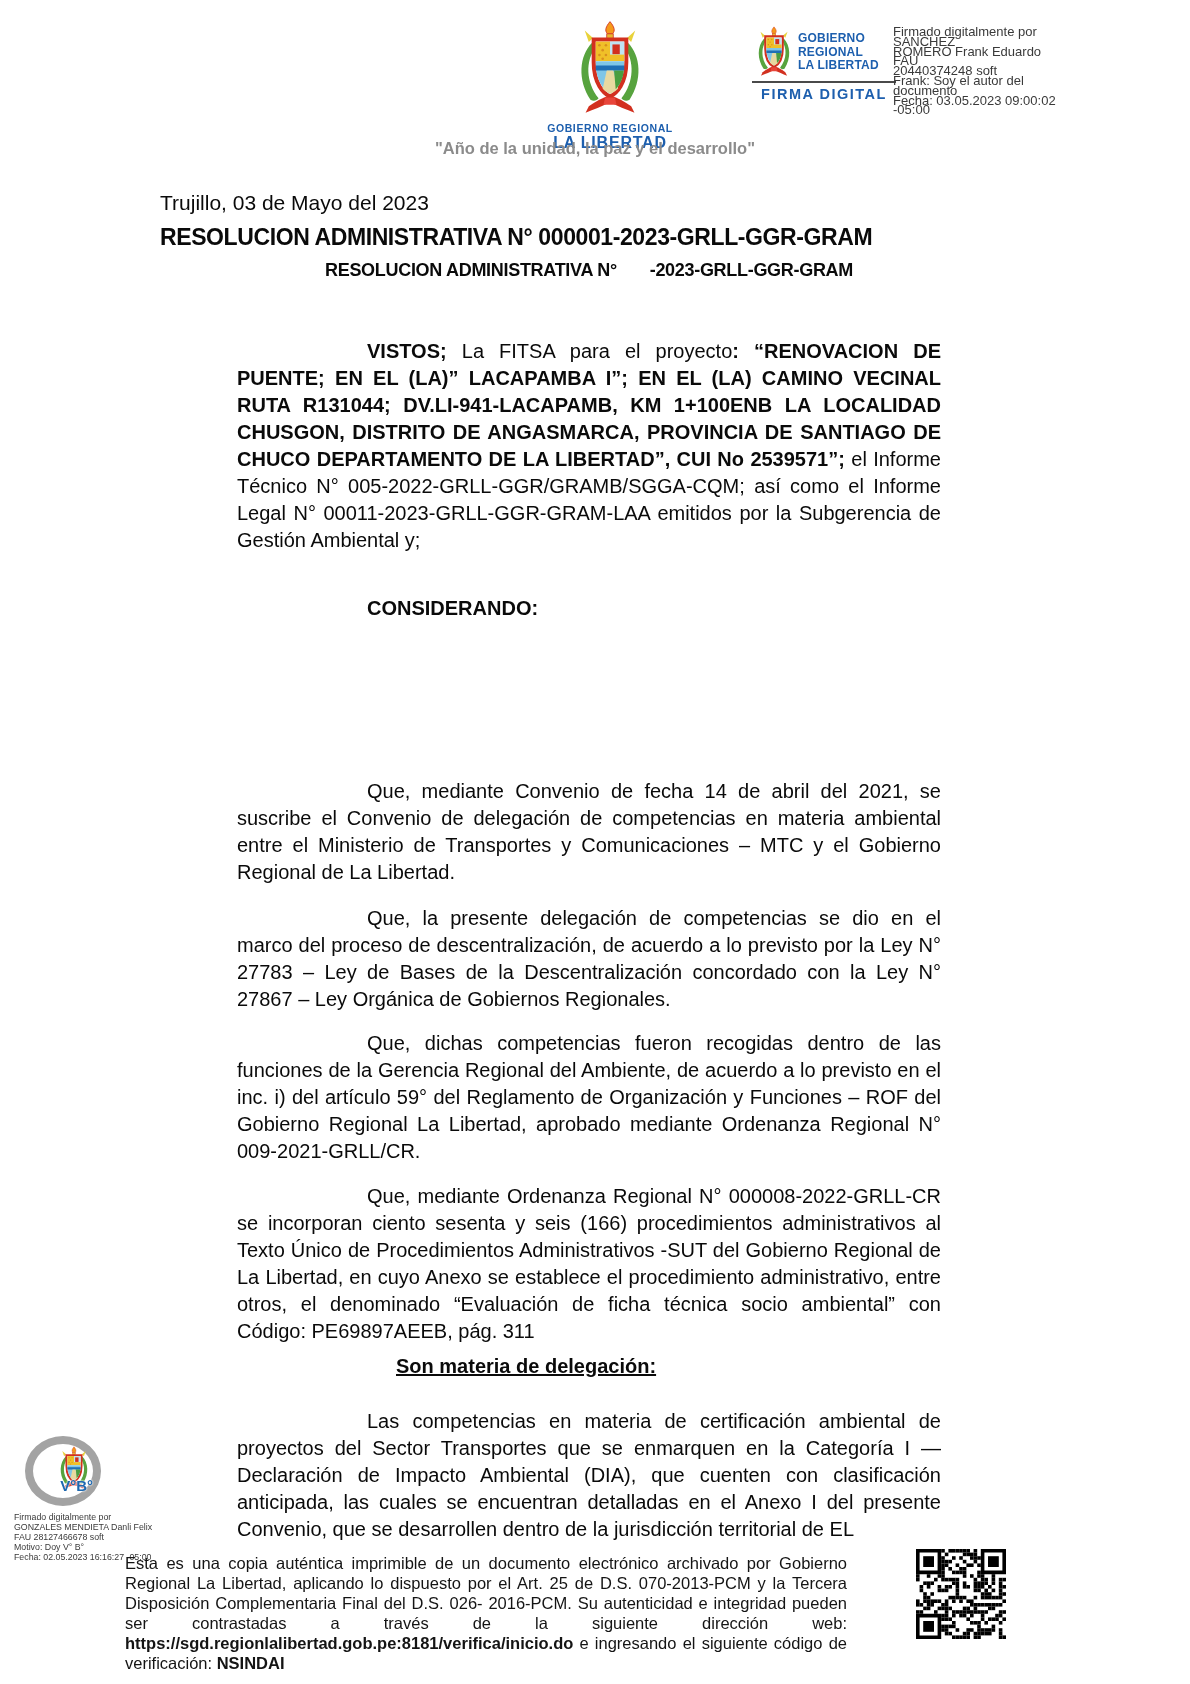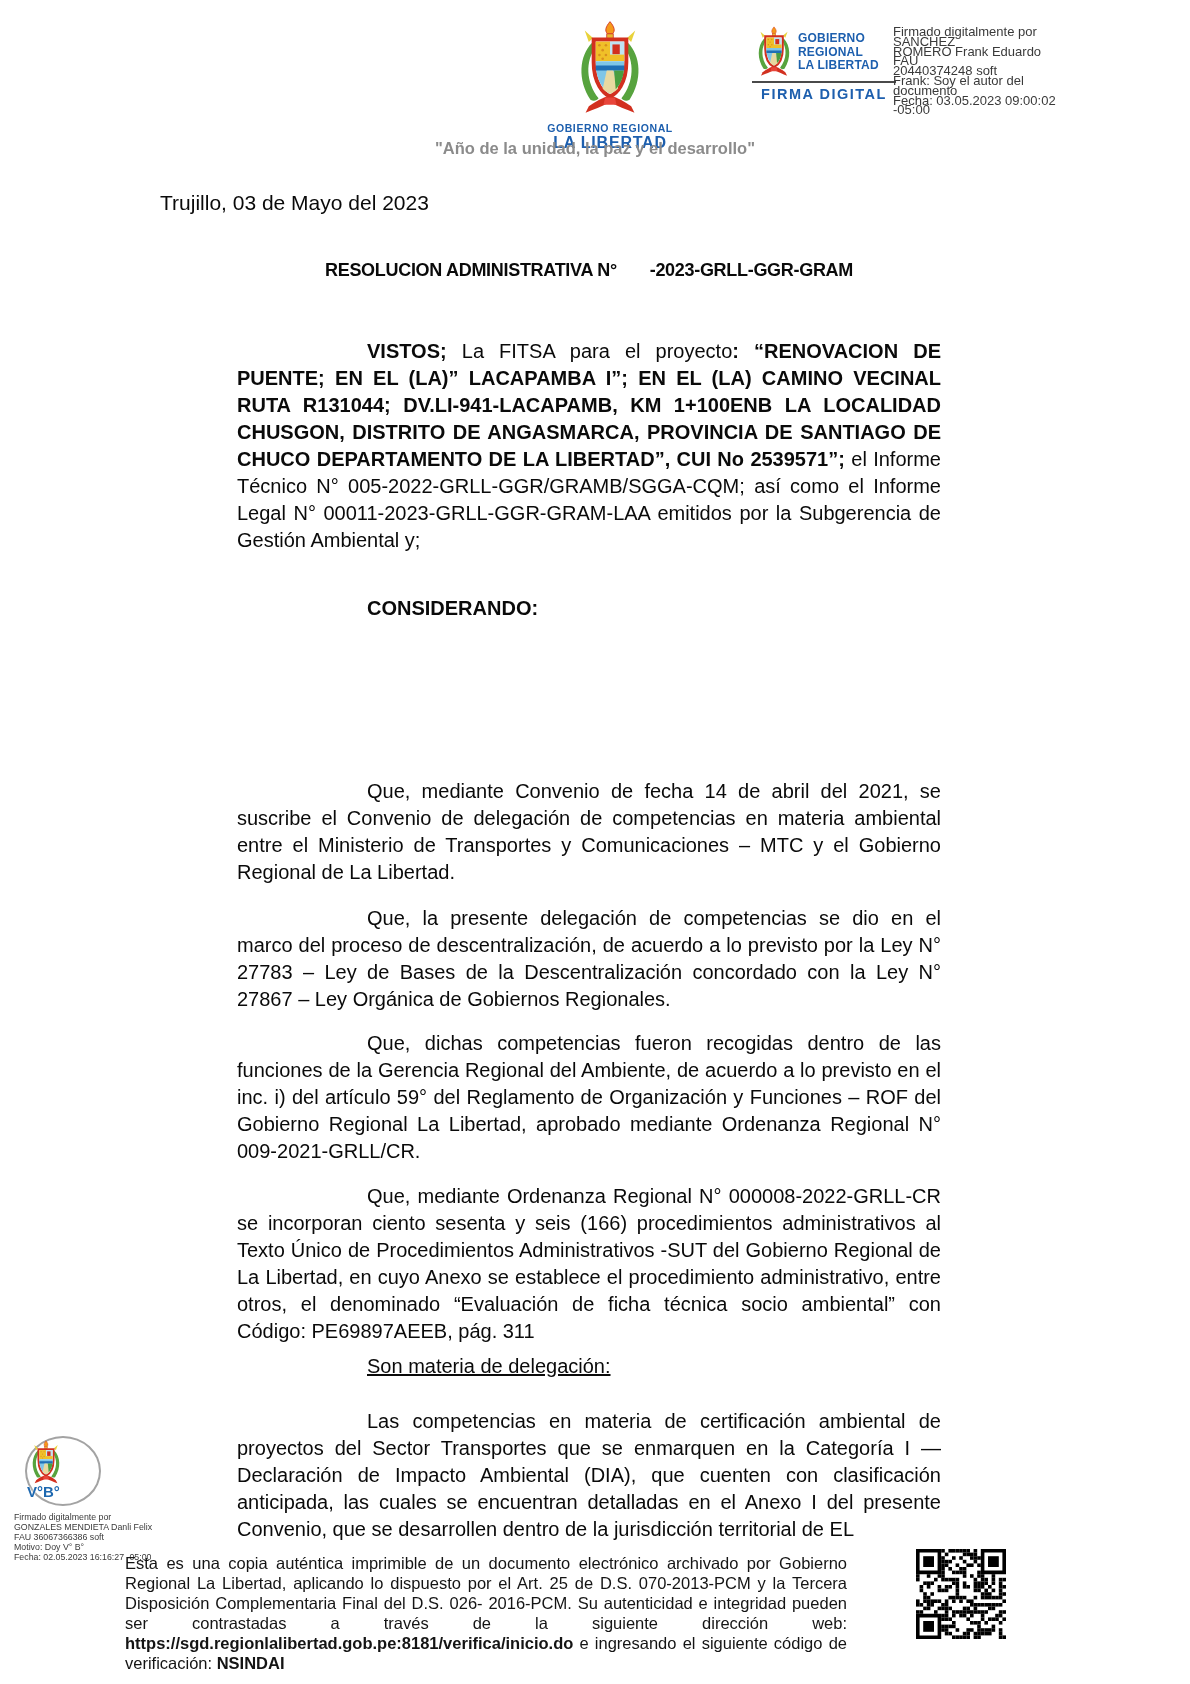--- a/index.html
+++ b/index.html
@@ -27,21 +27,21 @@
   .doc-title{position:absolute;left:160px;top:224px;font-size:23px;font-weight:bold;white-space:nowrap;letter-spacing:-0.4px;}
   .doc-subtitle{position:absolute;left:237px;top:260px;width:704px;text-align:center;
     font-weight:bold;font-size:18px;white-space:pre;letter-spacing:-0.3px;}
   .para{position:absolute;left:237px;width:704px;font-size:20px;line-height:27px;
     text-align:justify;text-indent:130px;}
   .p-vistos{top:338px;} .p-considerando{top:595px;} .p-competencias{top:644px;}
   .p-que1{top:778px;} .p-que2{top:905px;} .p-que3{top:1030px;} .p-que4{top:1183px;}
   .p-son-materia{top:1353px;} .p-las-competencias{top:1408px;}
   
   .vb-stamp{position:absolute;left:25px;top:1436px;width:76px;height:70px;
-    border:2px solid #a3a3a3;border-radius:50%;box-sizing:border-box;text-align:left;}
+    border:8px solid #a3a3a3;border-radius:50%;box-sizing:border-box;text-align:right;}
   .vb-stamp .crest-svg{width:38px;height:47px;margin-top:2px;}
   .vb-label{position:absolute;left:0;right:0;bottom:4px;font-size:15px;font-weight:bold;color:#1d68b0;
     text-shadow:0 0 2px #fff,0 0 2px #fff;}
   .vb-signature{position:absolute;left:14px;top:1512px;width:190px;
     font-size:8.8px;line-height:10px;color:#3a3a3a;}
   
   .footer-text{position:absolute;left:125px;top:1553px;width:722px;
     font-size:16.5px;line-height:20px;text-align:justify;color:#141414;}
   .qr-code{position:absolute;left:916px;top:1549px;width:90px;height:90px;}
   .qr-code svg{width:100%;height:100%;}
@@ -109,41 +109,42 @@
 
   <div class="signature-block">
     <div>Firmado digitalmente por SANCHEZ</div>
     <div>ROMERO Frank Eduardo FAU</div>
     <div>20440374248 soft</div>
     <div>Frank: Soy el autor del documento</div>
     <div>Fecha: 03.05.2023 09:00:02 -05:00</div>
   </div>
 
   <div class="date-line">Trujillo, 03 de Mayo del 2023</div>
+  <div class="doc-title">RESOLUCION ADMINISTRATIVA N° 000001-2023-GRLL-GGR-GRAM</div>
   <div class="doc-subtitle">RESOLUCION ADMINISTRATIVA N°       -2023-GRLL-GGR-GRAM</div>
 
   <div class="para p-vistos"><span style="font-weight: bold;">VISTOS;</span><span> La FITSA para el proyecto</span><span style="font-weight: bold;">: “RENOVACION DE PUENTE; EN EL (LA)” LACAPAMBA I”; EN EL (LA) CAMINO VECINAL RUTA R131044; DV.LI-941-LACAPAMB, KM 1+100ENB LA LOCALIDAD CHUSGON, DISTRITO DE ANGASMARCA, PROVINCIA DE SANTIAGO DE CHUCO DEPARTAMENTO DE LA LIBERTAD”, CUI No 2539571”;</span><span> el Informe Técnico N° 005-2022-GRLL-GGR/GRAMB/SGGA-CQM; así como el Informe Legal N° 00011-2023-GRLL-GGR-GRAM-LAA emitidos por la Subgerencia de Gestión Ambiental y;</span></div>
   <div class="para p-considerando"><span style="font-weight: bold;">CONSIDERANDO:</span></div>
   <div class="para p-que1"><span>Que, mediante Convenio de fecha 14 de abril del 2021, se suscribe el Convenio de delegación de competencias en materia ambiental entre el Ministerio de Transportes y Comunicaciones – MTC y el Gobierno Regional de La Libertad.</span></div>
   <div class="para p-que2"><span>Que, la presente delegación de competencias se dio en el marco del proceso de descentralización, de acuerdo a lo previsto por la Ley N° 27783 – Ley de Bases de la Descentralización concordado con la Ley N° 27867 – Ley Orgánica de Gobiernos Regionales.</span></div>
   <div class="para p-que3"><span>Que, dichas competencias fueron recogidas dentro de las funciones de la Gerencia Regional del Ambiente, de acuerdo a lo previsto en el inc. i) del artículo 59° del Reglamento de Organización y Funciones – ROF del Gobierno Regional La Libertad, aprobado mediante Ordenanza Regional N° 009-2021-GRLL/CR.</span></div>
   <div class="para p-que4"><span>Que, mediante Ordenanza Regional N° 000008-2022-GRLL-CR se incorporan ciento sesenta y seis (166) procedimientos administrativos al Texto Único de Procedimientos Administrativos -SUT del Gobierno Regional de La Libertad, en cuyo Anexo se establece el procedimiento administrativo, entre otros, el denominado “Evaluación de ficha técnica socio ambiental” con Código: PE69897AEEB, pág. 311</span></div>
-  <div class="para p-son-materia"><span style="font-weight: normal; text-decoration: underline;">Son materia de delegación:</span></div>
+  <div class="para p-son-materia"><span style="font-weight: bold; text-decoration: underline; margin-left: 29px;">Son materia de delegación:</span></div>
   <div class="para p-las-competencias"><span>Las competencias en materia de certificación ambiental de proyectos del Sector Transportes que se enmarquen en la Categoría I — Declaración de Impacto Ambiental (DIA), que cuenten con clasificación anticipada, las cuales se encuentran detalladas en el Anexo I del presente Convenio, que se desarrollen dentro de la jurisdicción territorial de EL</span></div>
 
   <div class="vb-stamp">
     <svg class="crest-svg" viewBox="0 0 100 124">
         <use href="#crest"></use>
       </svg>
     <div class="vb-label">V°B°</div>
   </div>
   <div class="vb-signature">
     <div>Firmado digitalmente por</div>
     <div>GONZALES MENDIETA Danli Felix</div>
-    <div>FAU 36067366386 soft</div>
+    <div>FAU 28127466678 soft</div>
     <div>Motivo: Doy V° B°</div>
     <div>Fecha: 02.05.2023 16:16:27 -05:00</div>
   </div>
 
   <div class="footer-text"><span>Esta es una copia auténtica imprimible de un documento electrónico archivado por Gobierno Regional La Libertad, aplicando lo dispuesto por el Art. 25 de D.S. 070-2013-PCM y la Tercera Disposición Complementaria Final del D.S. 026- 2016-PCM. Su autenticidad e integridad pueden ser contrastadas a través de la siguiente dirección web: </span><span style="font-weight: bold;">https://sgd.regionlalibertad.gob.pe:8181/verifica/inicio.do</span><span> e ingresando el siguiente código de verificación: </span><span style="font-weight: bold;">NSINDAI</span></div>
 
   <div class="qr-code">
     <svg viewBox="0 0 100 100">
       <g fill="#000">
         <path fill-rule="evenodd" d="M0,0h28v28h-28z M4,4v20h20v-20z"></path>

